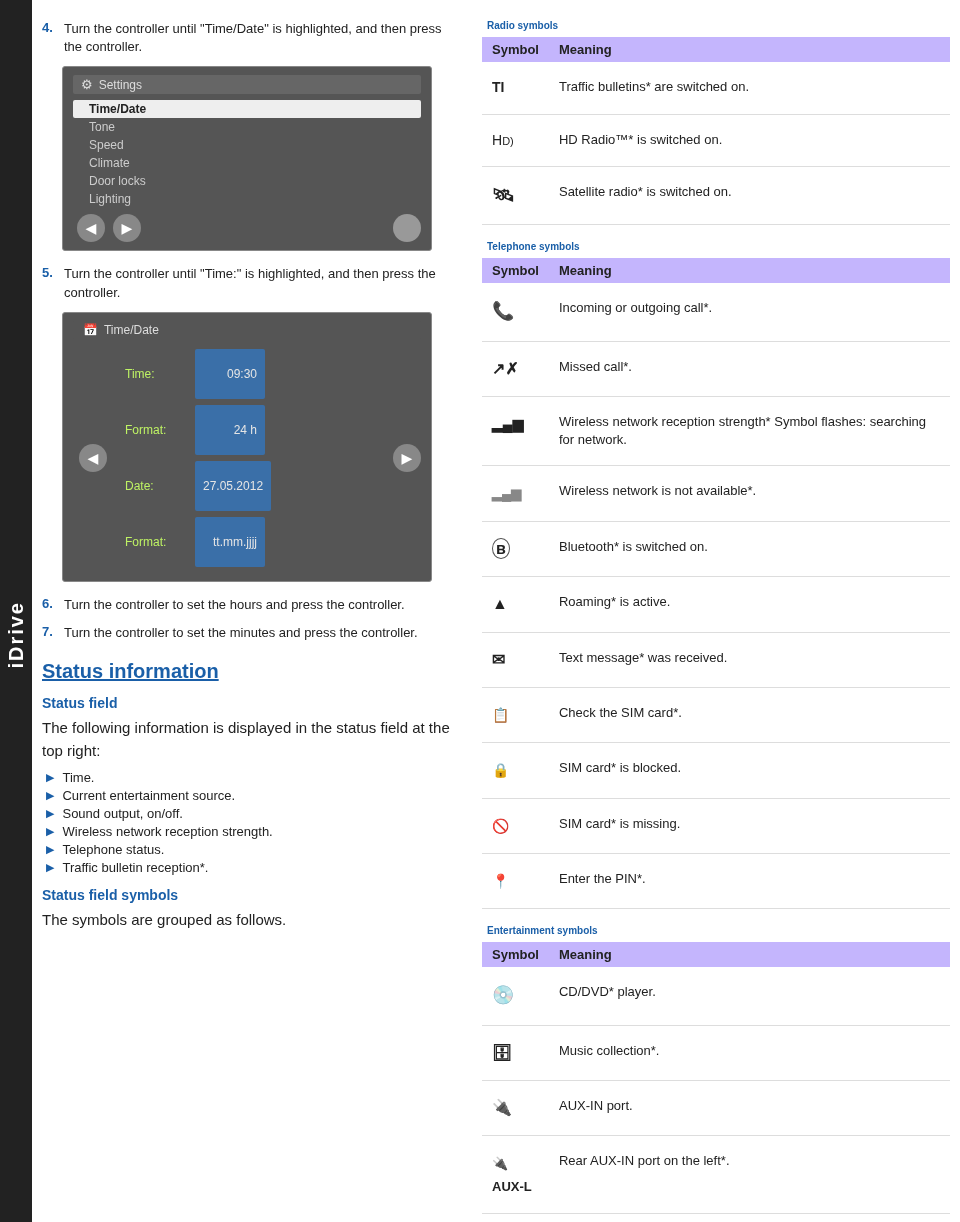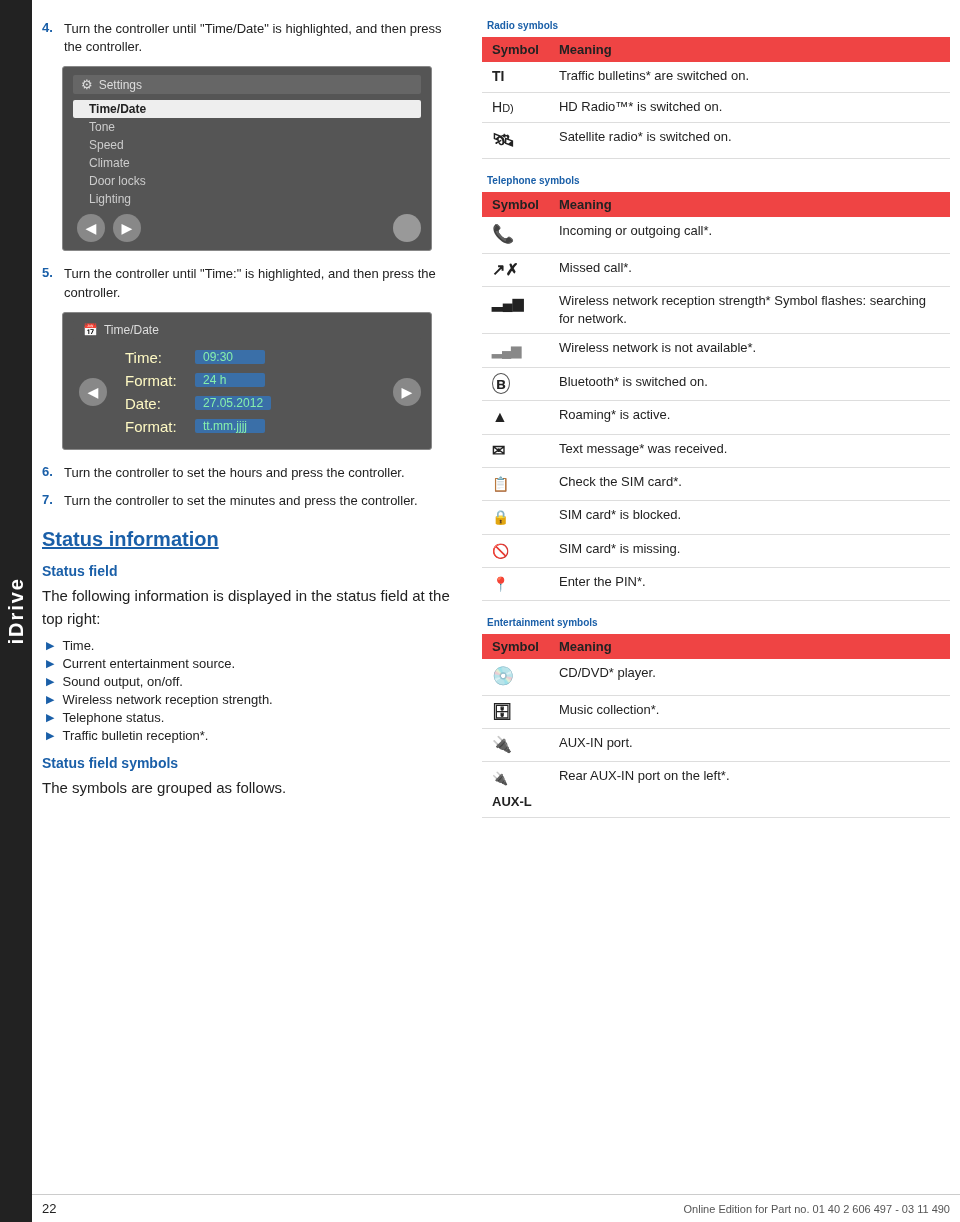--- a/index.html
+++ b/index.html
@@ -120,32 +120,32 @@
       margin-bottom: 6px;
       display: flex; align-items: center; gap: 6px;
     }
     .timedate-row {
       display: flex;
       align-items: center;
       margin: 2px 0;
       padding: 2px 10px;
     }
     .timedate-label {
-      color: #fef9c3;
-      font-size: 15px;
+      color: #bef264;
+      font-size: 12px;
       width: 70px;
     }
     .timedate-value {
       background: #3a6fa8;
-      color: #86efac;
+      color: #e5e5e5;
       font-size: 12px;
-      padding: 0 8px;
+      padding: 18px 8px;
       border-radius: 2px;
       min-width: 70px;
-      text-align: left;
+      text-align: right;
     }
 
     
     .section-heading {
       color: #1a5fa8;
       font-size: 20px;
       font-weight: bold;
       margin: 18px 0 10px 0;
       text-decoration: underline;
     }
@@ -175,33 +175,33 @@
     }
 
     
     .symbol-table {
       width: 100%;
       border-collapse: collapse;
       margin-bottom: 16px;
       font-size: 13px;
     }
     .symbol-table thead tr {
-      background: #ef4444;
+      background: #c4b5fd;
     }
     .symbol-table thead th {
       padding: 5px 10px;
       text-align: left;
       font-weight: bold;
       color: #222;
     }
     .symbol-table tbody tr {
       border-bottom: 1px solid #ddd;
     }
     .symbol-table tbody td {
-      padding: 5px 10px;
+      padding: 16px 10px;
       vertical-align: top;
       line-height: 1.4;
     }
     .symbol-table tbody td:first-child {
       width: 60px;
       font-weight: bold;
       font-size: 16px;
       color: #222;
     }
 

